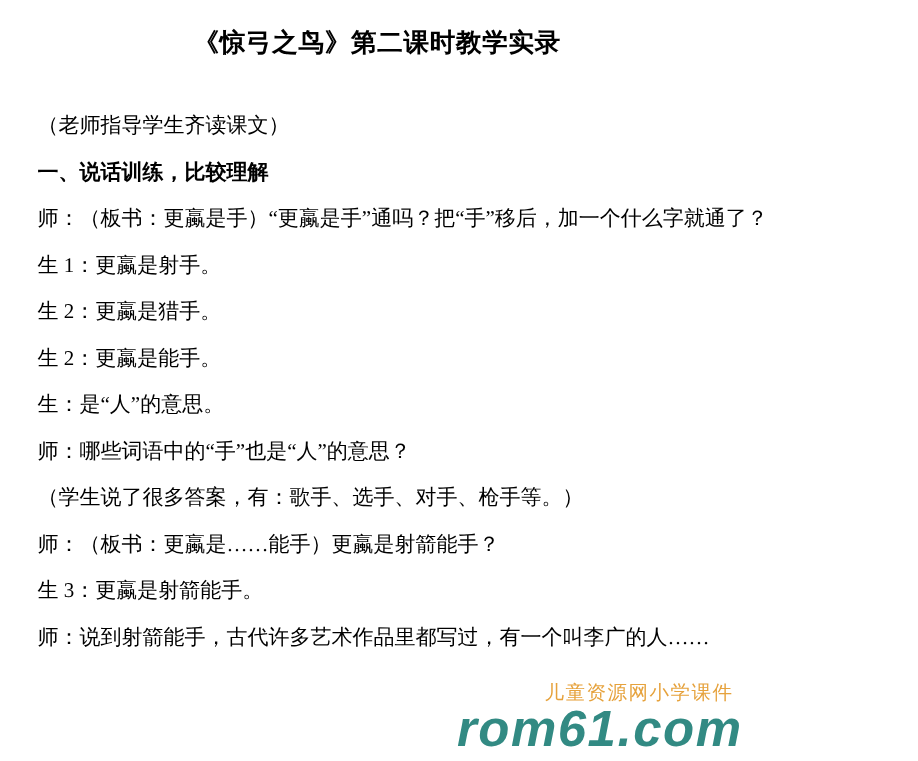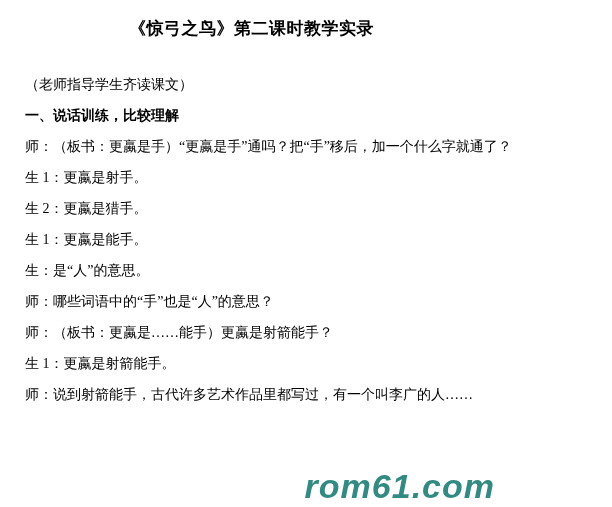--- a/index.html
+++ b/index.html
@@ -83,25 +83,27 @@
   <div class="doc-title">《惊弓之鸟》第二课时教学实录</div>
 
   <div class="spacer"></div>
 
   <div>
     <p class="para">（老师指导学生齐读课文）</p>
     <p class="para bold">一、说话训练，比较理解</p>
     <p class="para">师：（板书：更蠃是手）“更蠃是手”通吗？把“手”移后，加一个什么字就通了？</p>
     <p class="para">生 1：更蠃是射手。</p>
     <p class="para">生 2：更蠃是猎手。</p>
-    <p class="para">生 1：更蠃是能手。</p>
+    <p class="para">生 2：更蠃是能手。</p>
     <p class="para">生：是“人”的意思。</p>
     <p class="para">师：哪些词语中的“手”也是“人”的意思？</p>
+    <p class="para">（学生说了很多答案，有：歌手、选手、对手、枪手等。）</p>
     <p class="para">师：（板书：更蠃是……能手）更蠃是射箭能手？</p>
-    <p class="para">生 1：更蠃是射箭能手。</p>
+    <p class="para">生 3：更蠃是射箭能手。</p>
     <p class="para">师：说到射箭能手，古代许多艺术作品里都写过，有一个叫李广的人……</p>
   </div>
 
   <div class="watermark">
+    <div class="wm-top">儿童资源网小学课件</div>
     <div class="wm-big">rom61.com</div>
   </div>
 
 </div>
 
 </body></html>

